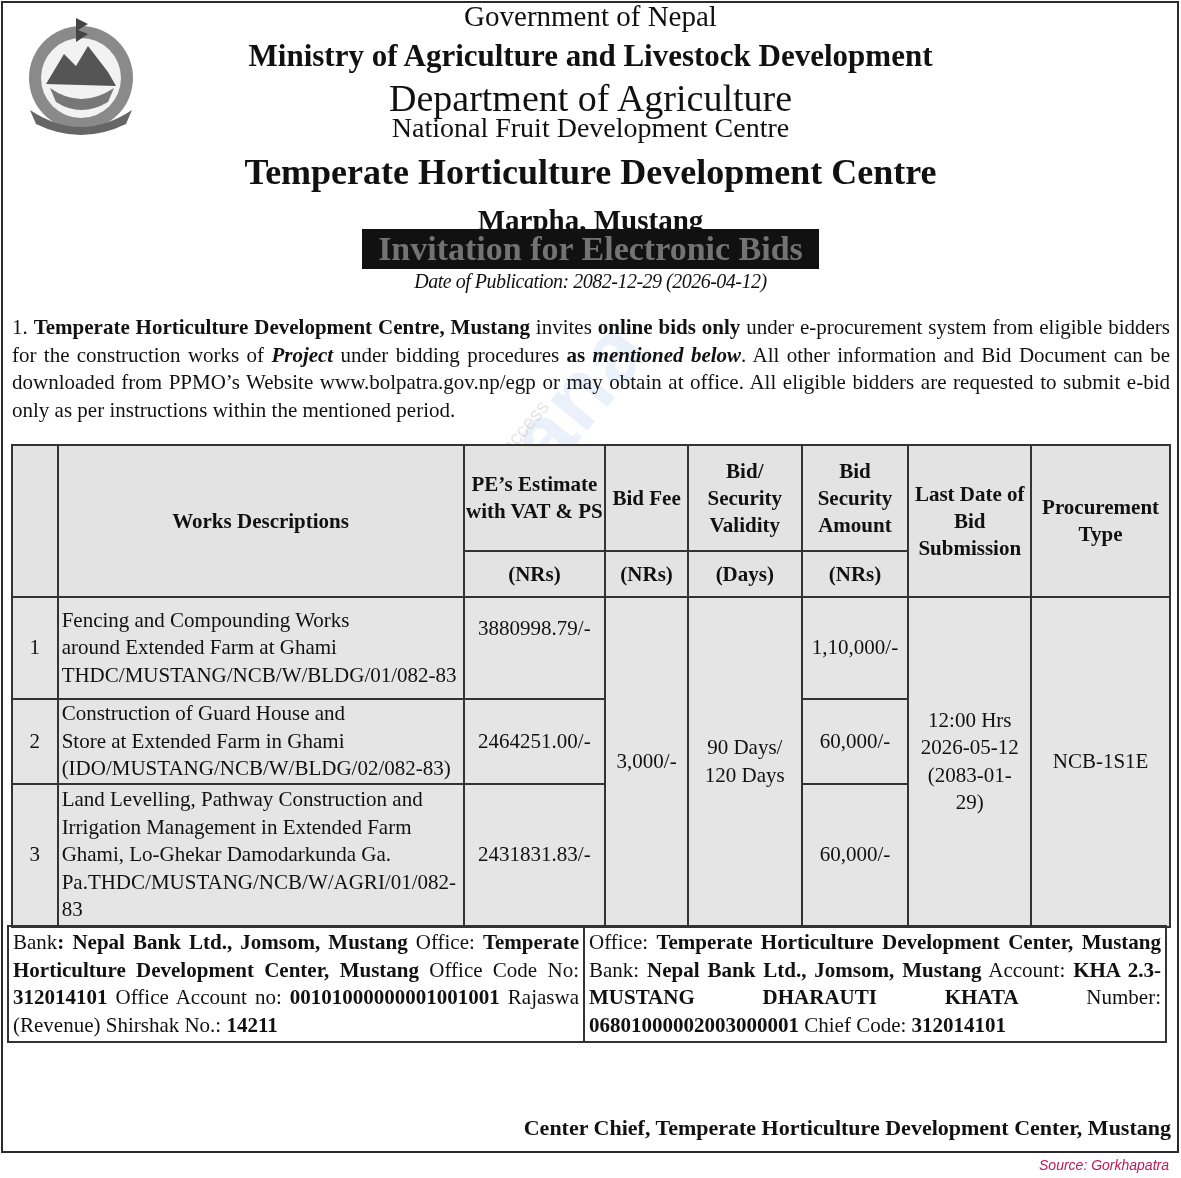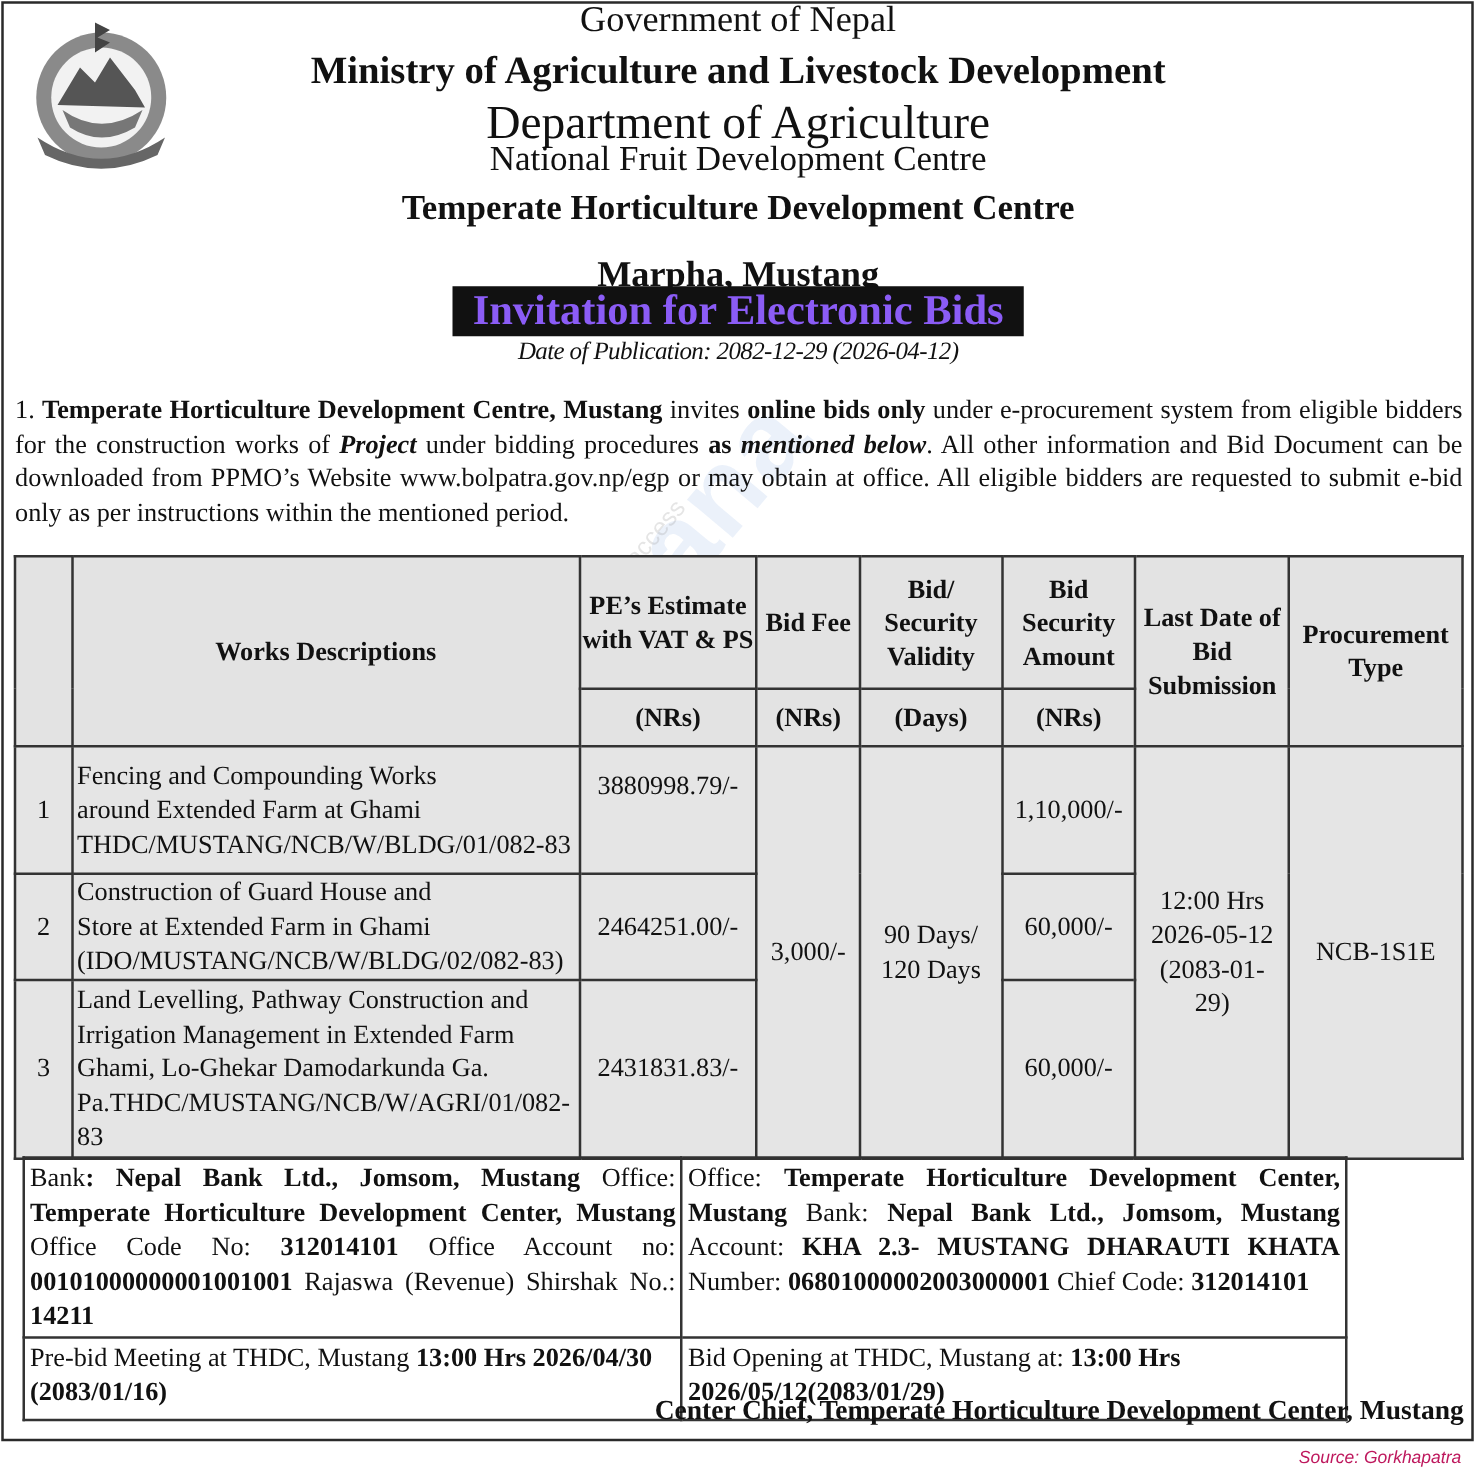--- a/index.html
+++ b/index.html
@@ -22,46 +22,46 @@
     color: rgba(150,150,150,0.25); pointer-events: none;
   }
 
   .emblem { position: absolute; left: 16px; top: 14px; width: 130px; height: 128px; }
 
   .hdr { position: absolute; left: 0; width: 1181px; text-align: center; white-space: nowrap; }
   .h-gov   { top: 0px;   font-size: 29px; }
   .h-min   { top: 38px;  font-size: 31px; font-weight: bold; }
   .h-dept  { top: 76px;  font-size: 38px; }
   .h-nfdc  { top: 112px; font-size: 28px; }
-  .h-thdc  { top: 151px; font-size: 28px; font-weight: bold; }
+  .h-thdc  { top: 151px; font-size: 36px; font-weight: bold; }
   .h-loc   { top: 204px; font-size: 29px; font-weight: bold; }
   .h-title-wrap { top: 229px; }
   .h-title {
-    display: inline-block; background: #111; color: #8b5cf6; font-weight: bold;
+    display: inline-block; background: #111; color: #737373; font-weight: bold;
     font-size: 34px; line-height: 40px; padding: 0 16px;
   }
   .h-date  { top: 270px; font-size: 20px; font-style: italic; letter-spacing: -0.5px; }
 
   .intro {
     position: absolute; left: 12px; top: 314px; width: 1158px;
     font-size: 21px; line-height: 27.5px; text-align: justify;
   }
 
   table.bids {
     position: absolute; left: 11px; top: 444px; width: 1160px;
     border-collapse: collapse; font-size: 21px;
   }
   table.bids th, table.bids td { border: 2px solid #333; text-align: center; vertical-align: middle; }
   table.bids th { background: #e3e3e3; font-weight: bold; line-height: 27px; }
   table.bids td { background: #e5e5e5; line-height: 27.5px; }
   td.desc { text-align: left !important; padding-left: 3px; vertical-align: top; }
   td.est { vertical-align: top !important; padding-top: 17px; }
 
   table.info {
-    position: absolute; left: 18px; top: 925px; width: 1060px;
+    position: absolute; left: 7px; top: 925px; width: 1160px;
     border-collapse: collapse; font-size: 21px; line-height: 27.5px;
   }
   table.info td { border: 2px solid #333; vertical-align: top; padding: 2px 4px; text-align: justify; }
 
   .signoff {
     position: absolute; right: 10px; top: 1115px; font-size: 22px; font-weight: bold; white-space: nowrap;
   }
   .source {
     position: absolute; right: 12px; top: 1157px; font-family: "Liberation Sans", sans-serif;
     font-size: 14px; font-style: italic; color: #be185d;
@@ -178,21 +178,17 @@
 <table class="info">
   <colgroup>
       <col style="width:577px">
       <col style="width:583px">
     </colgroup>
   <tbody>
       <tr style="height:113px">
     <td><span>Bank</span><b>: Nepal Bank Ltd., Jomsom, Mustang</b><span> Office: </span><b>Temperate Horticulture Development Center, Mustang</b><span> Office Code No: </span><b>312014101</b><span> Office Account no: </span><b>00101000000001001001</b><span> Rajaswa (Revenue) Shirshak No.: </span><b>14211</b></td>
     <td><span>Office: </span><b>Temperate Horticulture Development Center, Mustang</b><span> Bank: </span><b>Nepal Bank Ltd., Jomsom, Mustang</b><span> Account: </span><b>KHA 2.3- MUSTANG DHARAUTI KHATA</b><span> Number: </span><b>06801000002003000001</b><span> Chief Code: </span><b>312014101</b></td>
   </tr>
-  <tr style="height:66px">
-    <td style="text-align:left"><span>Pre-bid Meeting at THDC, Mustang </span><b>13:00 Hrs 2026/04/30 (2083/01/16)</b></td>
-    <td style="text-align:left"><span>Bid Opening at THDC, Mustang at: </span><b>13:00 Hrs 2026/05/12(2083/01/29)</b></td>
-  </tr>
 </tbody>
   </table>
 
 <div class="signoff">Center Chief, Temperate Horticulture Development Center, Mustang</div>
 <div class="source">Source: Gorkhapatra</div>
 
 </body></html>

